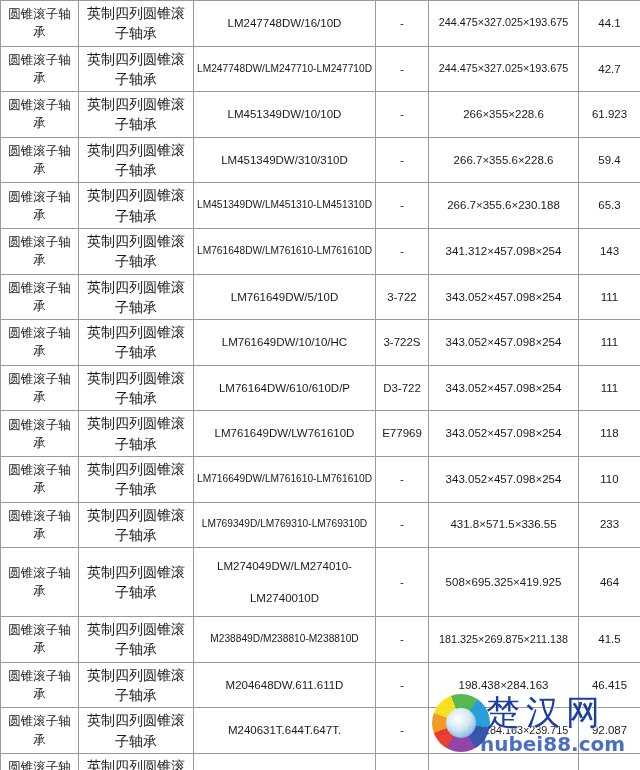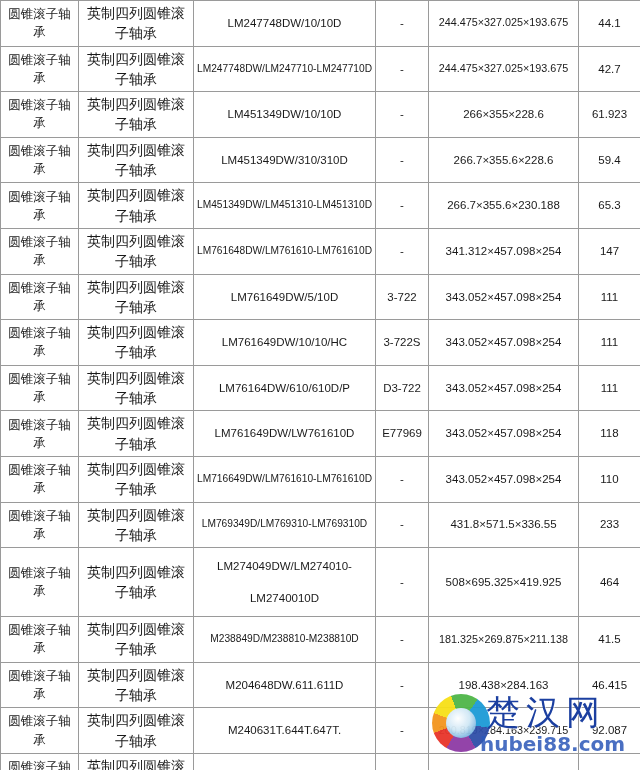--- a/index.html
+++ b/index.html
@@ -123,21 +123,21 @@
       <col class="c2">
       <col class="c3">
     <col class="c4">
       <col class="c5">
       <col class="c6">
   </colgroup>
   <tbody>
       <tr class="r-tall">
         <td class="cat">圆锥滚子轴承</td>
         <td class="type">英制四列圆锥滚子轴承</td>
-        <td class="model">LM247748DW/10/10D</td>
+        <td class="model">LM247748DW/16/10D</td>
         <td class="code">-</td>
         <td class="dims sm">244.475×327.025×193.675</td>
         <td class="weight">44.1</td>
       </tr>
       <tr class="r-tall">
         <td class="cat">圆锥滚子轴承</td>
         <td class="type">英制四列圆锥滚子轴承</td>
         <td class="model sm">LM247748DW/LM247710-LM247710D</td>
         <td class="code">-</td>
         <td class="dims sm">244.475×327.025×193.675</td>
@@ -166,21 +166,21 @@
         <td class="code">-</td>
         <td class="dims">266.7×355.6×230.188</td>
         <td class="weight">65.3</td>
       </tr>
       <tr class="r-tall">
         <td class="cat">圆锥滚子轴承</td>
         <td class="type">英制四列圆锥滚子轴承</td>
         <td class="model sm">LM761648DW/LM761610-LM761610D</td>
         <td class="code">-</td>
         <td class="dims">341.312×457.098×254</td>
-        <td class="weight">147</td>
+        <td class="weight">143</td>
       </tr>
       <tr class="r-tall">
         <td class="cat">圆锥滚子轴承</td>
         <td class="type">英制四列圆锥滚子轴承</td>
         <td class="model">LM761649DW/5/10D</td>
         <td class="code">3-722</td>
         <td class="dims">343.052×457.098×254</td>
         <td class="weight">111</td>
       </tr>
       <tr class="r-tall">

